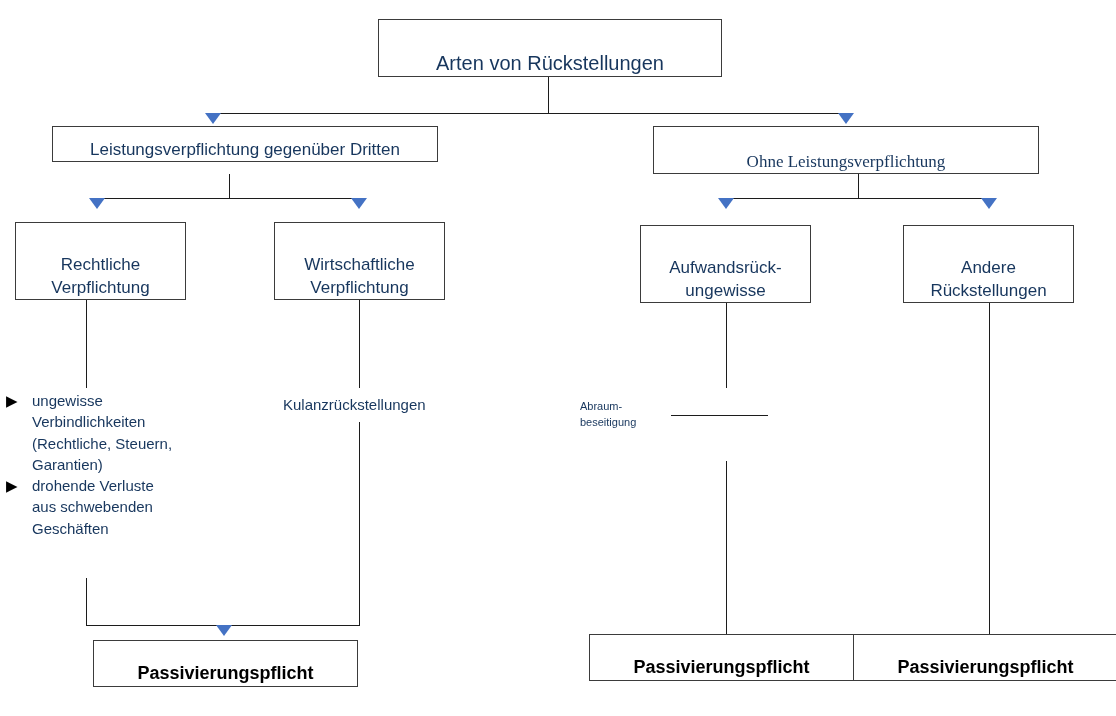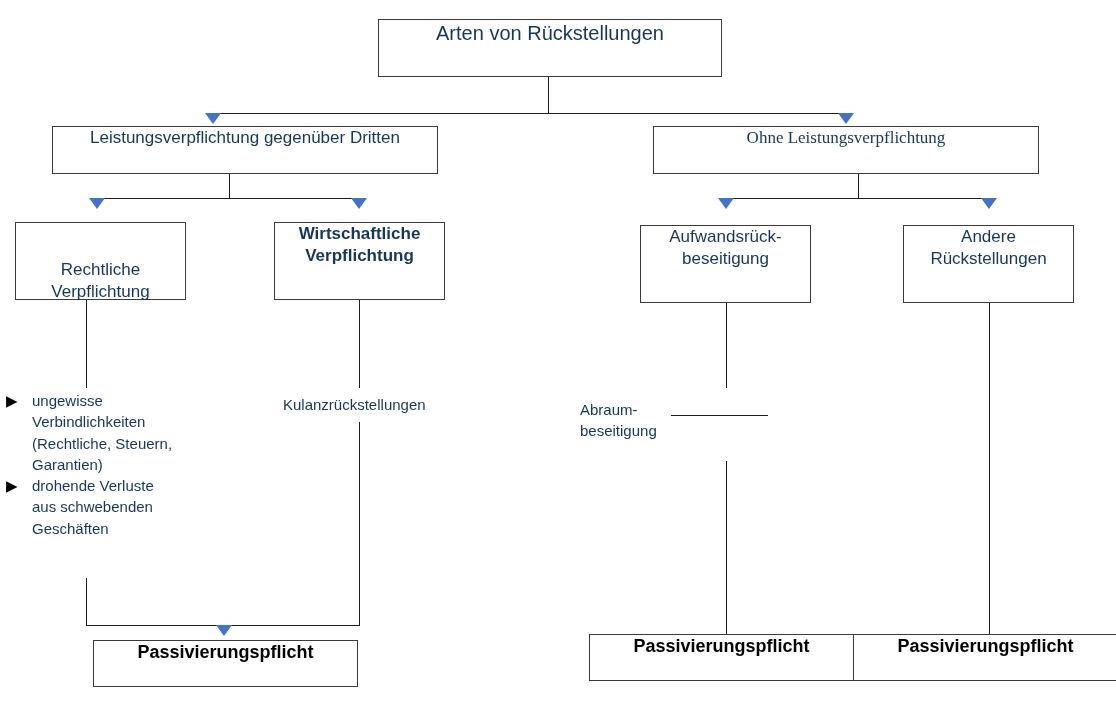--- a/index.html
+++ b/index.html
@@ -15,21 +15,21 @@
     font-family: "Liberation Sans", sans-serif;
     color: #1a1a1a;
     overflow: hidden;
   }
   .box {
     position: absolute;
     box-sizing: border-box;
     border: 1.6px solid #3b3b3b;
     background: #ffffff;
     display: flex;
-    align-items: flex-start;
+    align-items: flex-end;
     justify-content: center;
     text-align: center;
     line-height: 1.32;
     color: #17365d;
     z-index: 3;
   }
   .box.bold {
     font-weight: bold;
     color: #000000;
   }
@@ -97,21 +97,21 @@
   <div class="box" style="left:378px; top:19px; width:344px; height:58px; font-size:20px;">
     <span style="white-space: pre-line;">Arten von Rückstellungen</span>
   </div>
 
   <div class="line-v" style="left:548px; top:77px; height:37px;"></div>
 
   <div class="line-h" style="left:213px; top:113px; width:633px;"></div>
   <div class="arrow" style="left:205px; top:113px;"></div>
   <div class="arrow" style="left:838px; top:113px;"></div>
 
-  <div class="box" style="left:52px; top:126px; width:386px; height:48px; font-size:17px;">
+  <div class="box" style="left:52px; top:126px; width:386px; height:36px; font-size:17px;">
     <span style="white-space: pre-line;">Leistungsverpflichtung gegenüber Dritten</span>
   </div>
   <div class="box" style="left:653px; top:126px; width:386px; height:48px; font-size:17px;font-family:Liberation Serif, serif;">
     <span style="white-space: pre-line;">Ohne Leistungsverpflichtung</span>
   </div>
 
   <div class="line-v" style="left:229px; top:174px; height:25px;"></div>
   <div class="line-h" style="left:97px; top:198px; width:262px;"></div>
   <div class="arrow" style="left:89px; top:198px;"></div>
   <div class="arrow" style="left:351px; top:198px;"></div>
@@ -119,26 +119,26 @@
   <div class="line-v" style="left:858px; top:174px; height:25px;"></div>
   <div class="line-h" style="left:726px; top:198px; width:263px;"></div>
   <div class="arrow" style="left:718px; top:198px;"></div>
   <div class="arrow" style="left:981px; top:198px;"></div>
 
   <div class="box" style="left:15px; top:222px; width:171px; height:78px; font-size:17px;">
     <span style="white-space: pre-line; margin-top: 36px;">Rechtliche
 Verpflichtung</span>
   </div>
   <div class="box" style="left:274px; top:222px; width:171px; height:78px; font-size:17px;">
-    <span style="white-space: pre-line; font-weight: bold;">Wirtschaftliche
+    <span style="white-space: pre-line;">Wirtschaftliche
 Verpflichtung</span>
   </div>
   <div class="box" style="left:640px; top:225px; width:171px; height:78px; font-size:17px;">
     <span style="white-space: pre-line;">Aufwandsrück-
-beseitigung</span>
+ungewisse</span>
   </div>
   <div class="box" style="left:903px; top:225px; width:171px; height:78px; font-size:17px;">
     <span style="white-space: pre-line;">Andere
 Rückstellungen</span>
   </div>
 
   <div class="line-v" style="left:86px; top:300px; height:88px;"></div>
 
   <div class="bullet-list" style="left:6px; top:390px; width:225px; font-size:15px;">
     <div class="bullet-row">
@@ -160,21 +160,21 @@
 
   <div class="line-v" style="left:359px; top:300px; height:88px;"></div>
   <div class="txt" style="left:283px; top:394px; font-size:15px;">Kulanzrückstellungen</div>
   <div class="line-v" style="left:359px; top:422px; height:204px;"></div>
 
   <div class="line-h" style="left:86px; top:625px; width:274px;"></div>
   <div class="arrow" style="left:216px; top:625px;"></div>
 
   <div class="line-v" style="left:726px; top:303px; height:85px;"></div>
 
-  <div class="txt" style="left:580px; top:399px; font-size:15px;">Abraum-
+  <div class="txt" style="left:580px; top:399px; font-size:11px;">Abraum-
 beseitigung</div>
   <div class="underline-seg" style="left:671px; top:415px; width:97px;"></div>
 
   <div class="line-v" style="left:726px; top:461px; height:173px;"></div>
 
   <div class="line-v" style="left:989px; top:303px; height:331px;"></div>
 
   <div class="box bold" style="left:93px; top:640px; width:265px; height:47px; font-size:18px;">
     <span style="white-space: pre-line;">Passivierungspflicht</span>
   </div>

